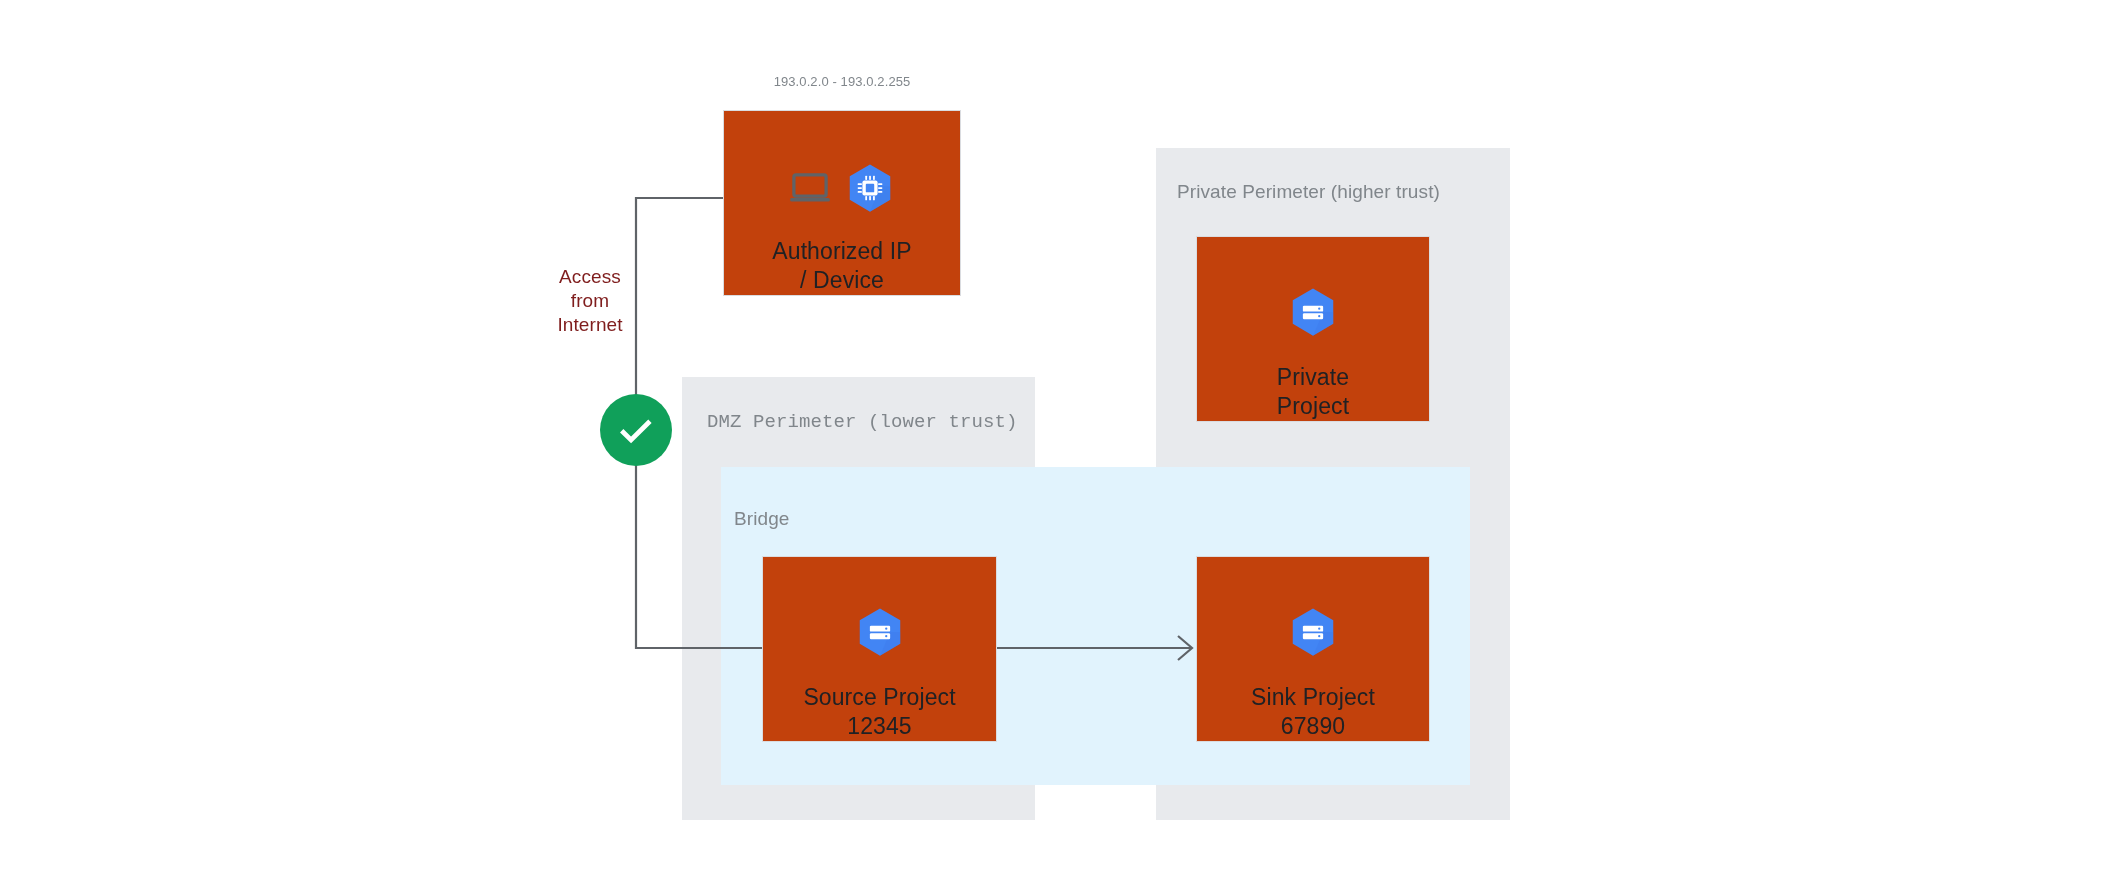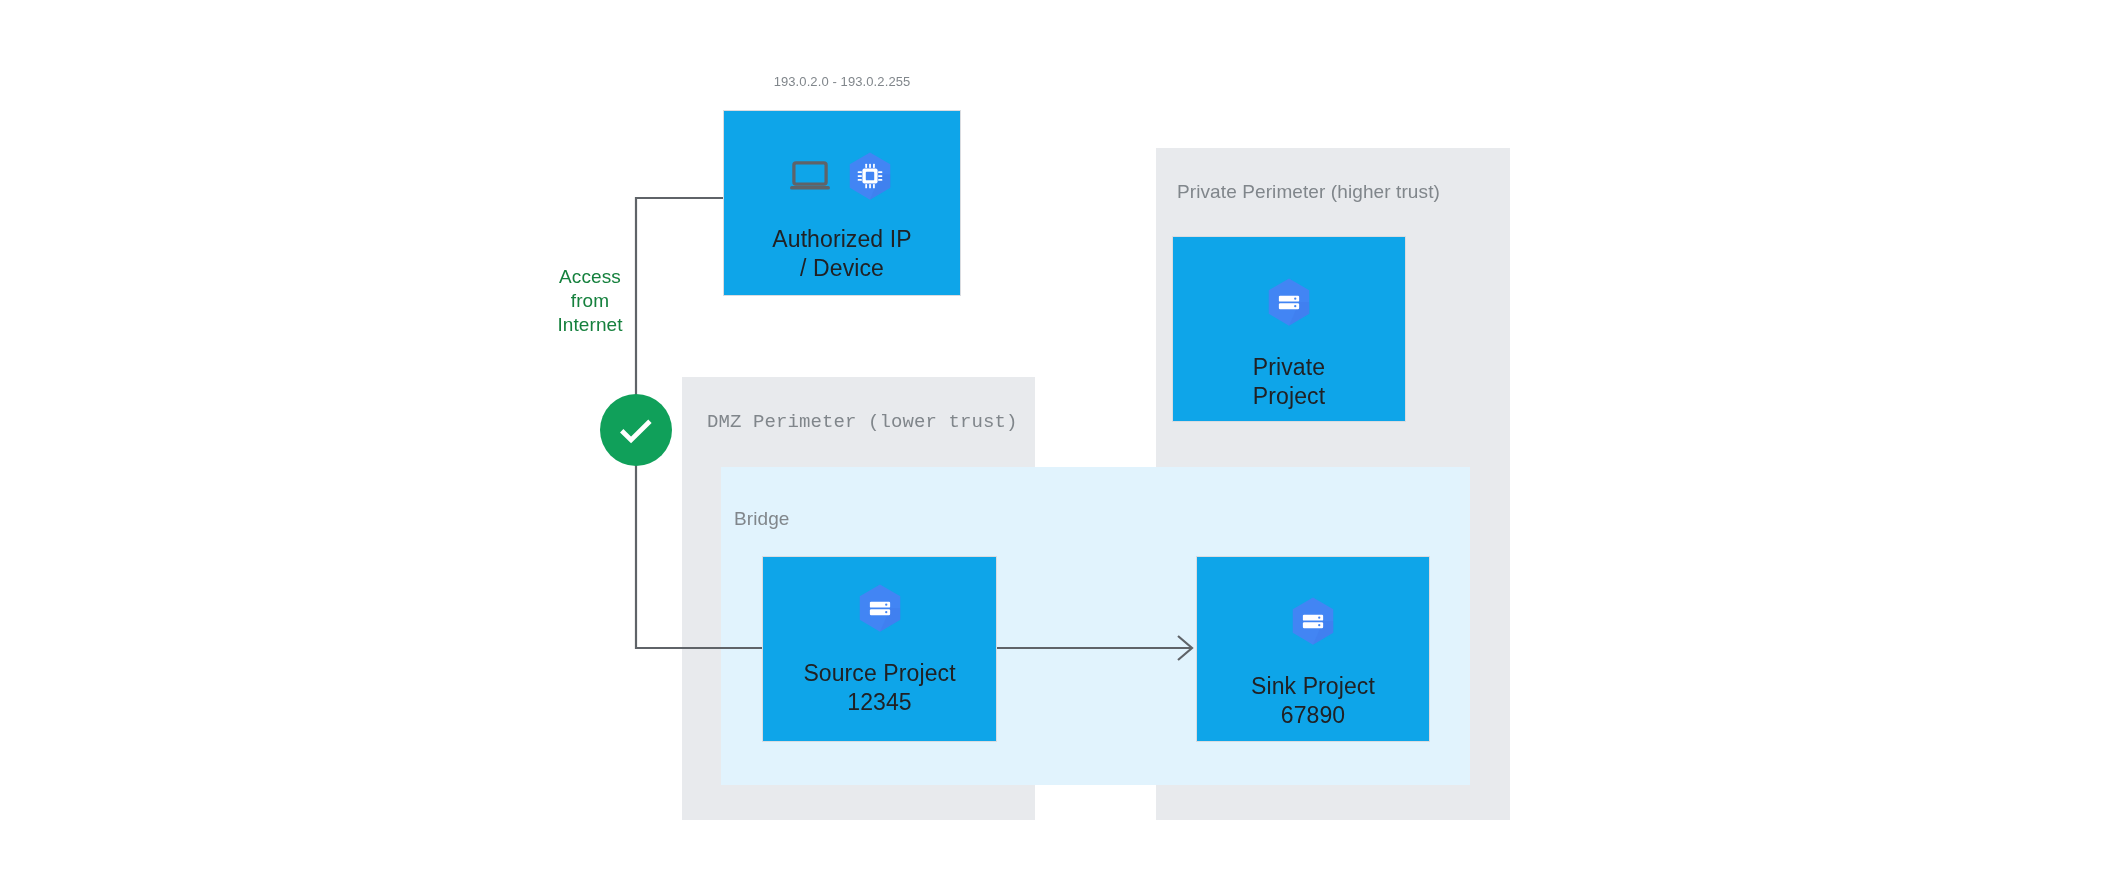--- a/index.html
+++ b/index.html
@@ -44,27 +44,27 @@
     position: absolute;
     font-size: 19px;
     color: #80868b;
     white-space: nowrap;
     letter-spacing: .1px;
   }
 
   
   .card {
     position: absolute;
-    background: #0ea5e9;
+    background: #c2410c;
     border: 1px solid #dadce0;
     box-sizing: border-box;
     display: flex;
     flex-direction: column;
     align-items: center;
-    justify-content: center;
+    justify-content: flex-end;
   }
   .card-icons {
     display: flex;
     flex-direction: row;
     align-items: center;
     justify-content: center;
     gap: 10px;
   }
   .card-title {
     font-size: 23px;
@@ -83,21 +83,21 @@
     white-space: nowrap;
     text-align: center;
     letter-spacing: .1px;
   }
 
   
   .access-label {
     position: absolute;
     font-size: 19px;
     line-height: 24px;
-    color: #15803d;
+    color: #7f1d1d;
     text-align: center;
     white-space: pre-line;
     letter-spacing: .1px;
   }
 
   
   #wires {
     position: absolute;
     left: 0;
     top: 0;
@@ -179,21 +179,21 @@
           <rect x="41.6" y="26.4" width="5" height="2.1" rx=".7"></rect>
           <rect x="41.6" y="31" width="5" height="2.1" rx=".7"></rect>
           <rect x="41.6" y="35.6" width="5" height="2.1" rx=".7"></rect>
         </g>
       </svg>
     </div>
     <div class="card-title" style="margin-top:22px;">Authorized IP
 / Device</div>
   </div>
 
-  <div class="card" style="left:1172px; top:236px; width:234px; height:186px; padding-top:28px;">
+  <div class="card" style="left:1196px; top:236px; width:234px; height:186px; padding-top:28px;">
     <div class="card-icons">
       <svg width="54" height="54" viewBox="0 0 64 64">
         <polygon points="32,4 56,18 56,46 32,60 8,46 8,18" fill="#4285f4"></polygon>
         <polygon points="56,46 32,60 44,32 56,32" fill="#3b78e7" opacity=".3"></polygon>
         <g fill="#ffffff">
           <rect x="20" y="24.5" width="24" height="7" rx="1.4"></rect>
           <rect x="20" y="33.5" width="24" height="7" rx="1.4"></rect>
         </g>
         <circle cx="39.4" cy="28" r="1.35" fill="#4285f4"></circle>
         <circle cx="39.4" cy="37" r="1.35" fill="#4285f4"></circle>

